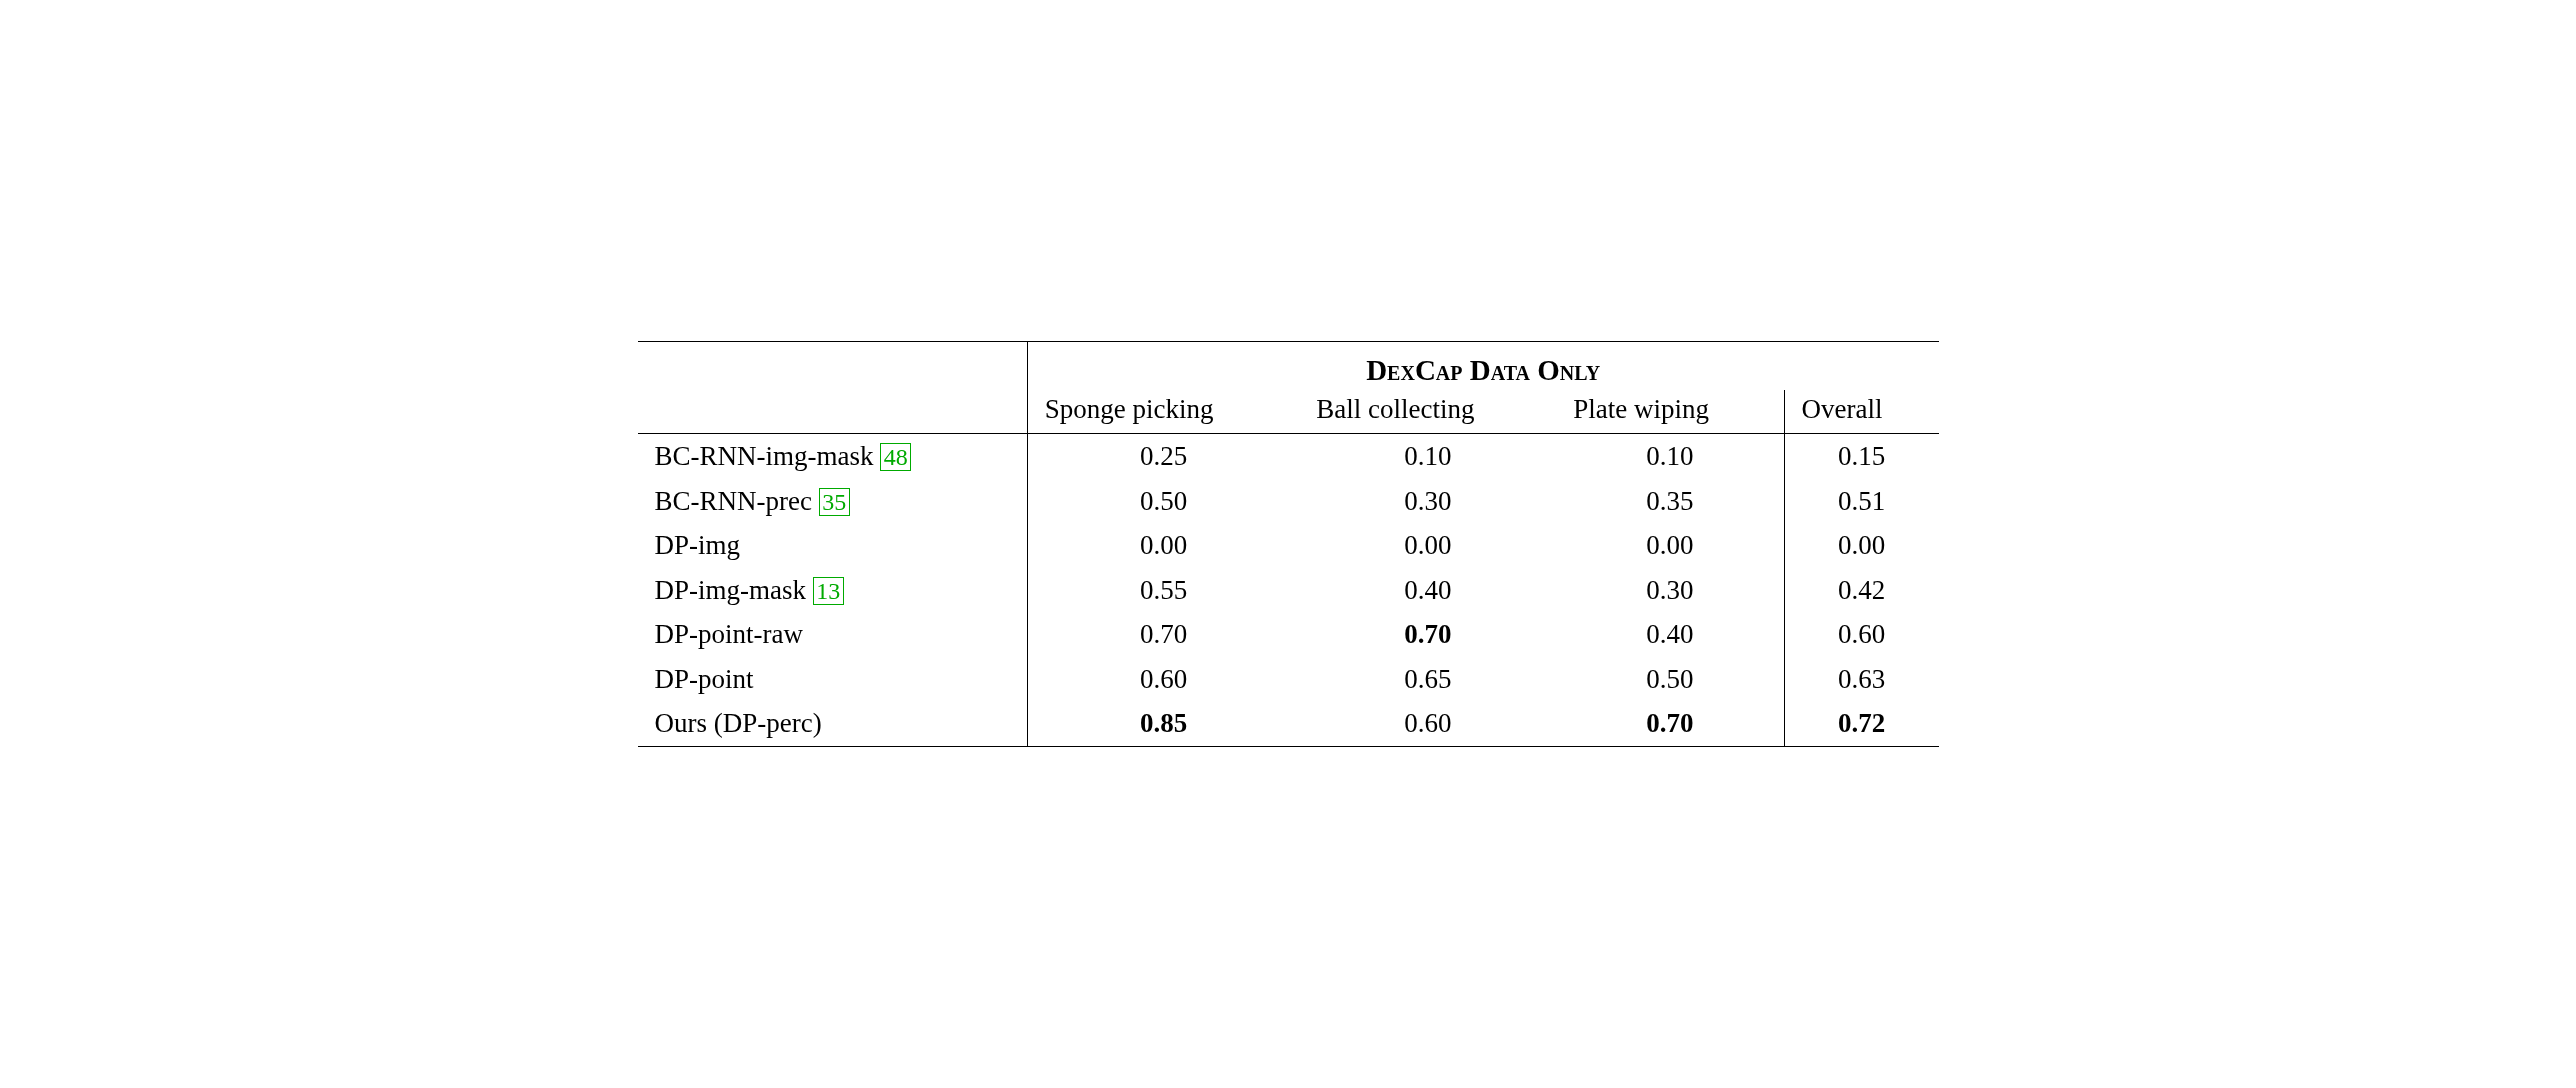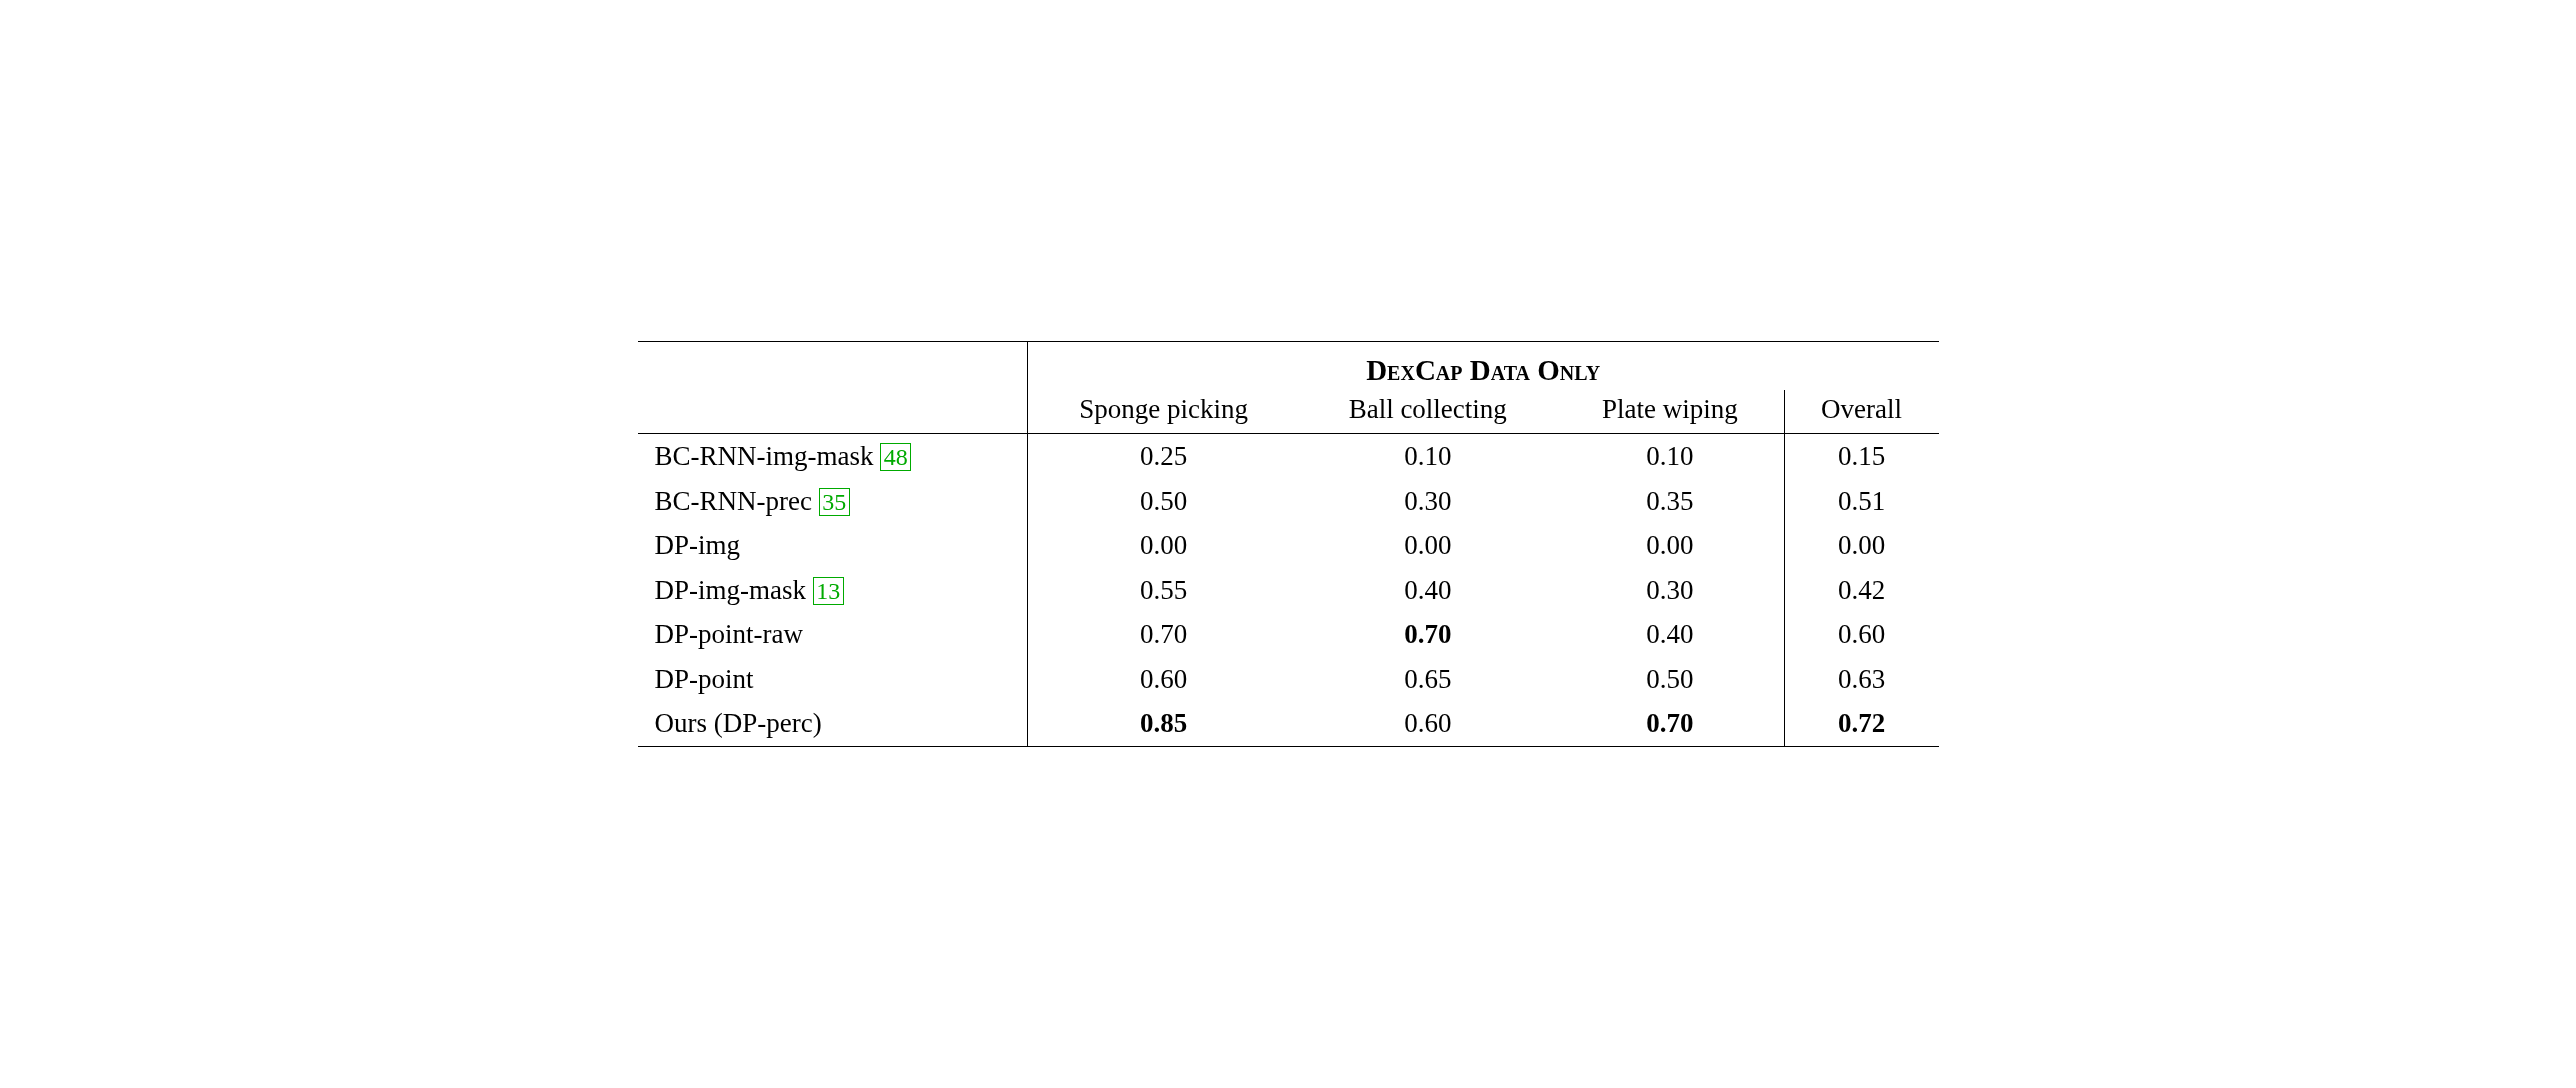--- a/index.html
+++ b/index.html
@@ -50,21 +50,21 @@
 
     thead tr:second-child th {
       border-bottom: 1.3px solid #000;
     }
 
     .header-row-2 th {
       border-bottom: 1.3px solid #000;
       padding: 3.4px 17px 8.6px 17px;
       font-size: 27px;
       font-weight: normal;
-      text-align: center;
+      text-align: left;
     }
 
     .header-row-2 th.method-col {
       border-right: 1.7px solid #000;
       text-align: left;
     }
 
     .header-row-2 th.overall-col {
       border-left: 1.7px solid #000;
     }

